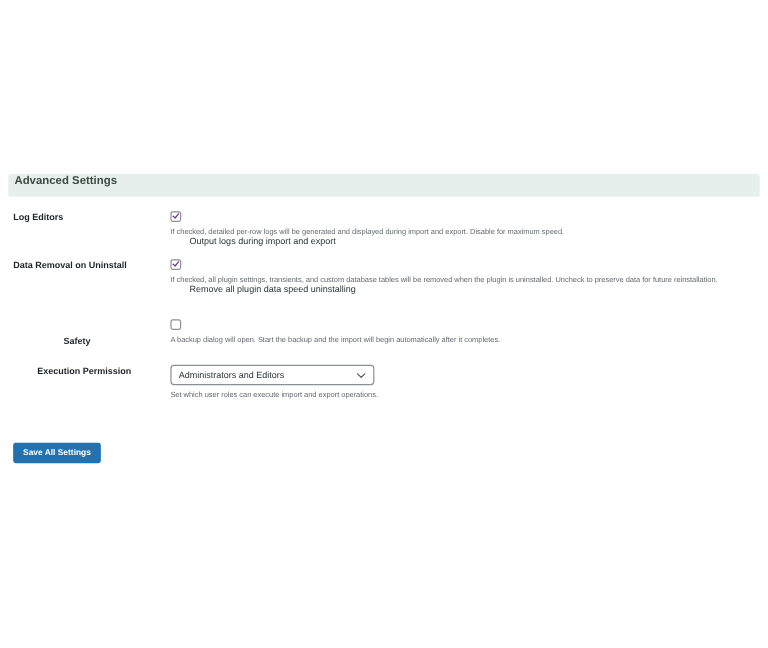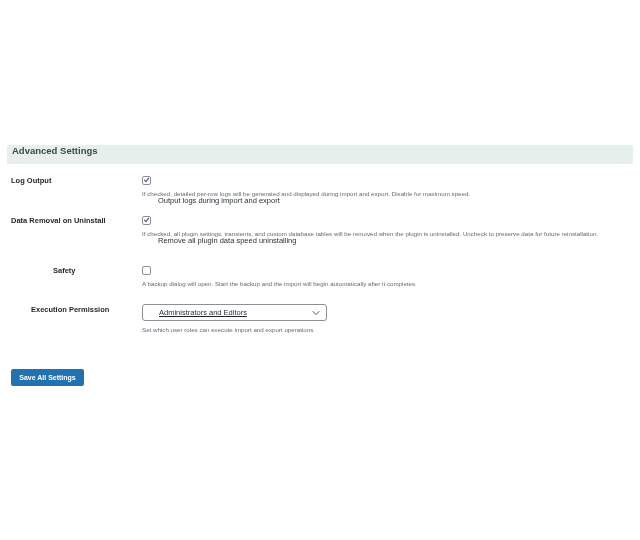--- a/index.html
+++ b/index.html
@@ -76,32 +76,31 @@
       margin-top: 40px;
     }
     .desc {
       font-size: 6.2px;
       color: #646970;
       line-height: 10px;
       margin-top: 3px;
       padding-left: 1px;
     }
     .select {
-      width: 185px;
+      width: 170px;
       height: 17px;
       border: 1px solid #8c8f94;
       border-radius: 3px;
       box-sizing: border-box;
       display: flex;
       align-items: center;
       justify-content: space-between;
-      padding: 0 6px 0 16px;
+      padding: 0 6px 0 6px;
       background: #fff;
       margin-left: 1px;
-      text-decoration: underline;
     }
     .select-value {
       font-size: 7.5px;
       color: #2c3338;
     }
     .chevron svg {
       width: 8px;
       height: 6px;
       display: block;
     }
@@ -128,21 +127,21 @@
   </style>
 </head>
 <body>
 
 <div class="wrap">
 
   <div class="section-header">
     <span class="section-title">Advanced Settings</span>
   </div>
 
-  <div class="row-label" style="top:176px;">Log Output</div>
+  <div class="row-label" style="top:176px;">Log Editors</div>
   <div class="field" style="top:174px;">
     <label class="check-line">
       <span class="checkbox">
         <svg viewBox="0 0 10 10">
             <path d="M2 5.2 L4.2 7.4 L8.2 2.4" fill="none" stroke="#6b3fa0" stroke-width="1.6" stroke-linecap="round" stroke-linejoin="round"></path>
           </svg>
       </span>
       <span class="check-label">Output logs during import and export</span>
     </label>
     <div class="desc">If checked, detailed per-row logs will be generated and displayed during import and export. Disable for maximum speed.</div>
@@ -154,21 +153,21 @@
       <span class="checkbox">
         <svg viewBox="0 0 10 10">
             <path d="M2 5.2 L4.2 7.4 L8.2 2.4" fill="none" stroke="#6b3fa0" stroke-width="1.6" stroke-linecap="round" stroke-linejoin="round"></path>
           </svg>
       </span>
       <span class="check-label">Remove all plugin data speed uninstalling</span>
     </label>
     <div class="desc">If checked, all plugin settings, transients, and custom database tables will be removed when the plugin is uninstalled. Uncheck to preserve data for future reinstallation.</div>
   </div>
 
-  <div class="row-label" style="top:266px;padding-left:42px;">Safety</div>
+  <div class="row-label" style="top:280px;padding-left:42px;">Safety</div>
   <div class="field" style="top:264px;">
     <label class="check-line">
       <span class="checkbox"></span>
     </label>
     <div class="desc">A backup dialog will open. Start the backup and the import will begin automatically after it completes.</div>
   </div>
 
   <div class="row-label" style="top:305px;padding-left:20px;">Execution Permission</div>
   <div class="field" style="top:304px;">
     <div class="select">

